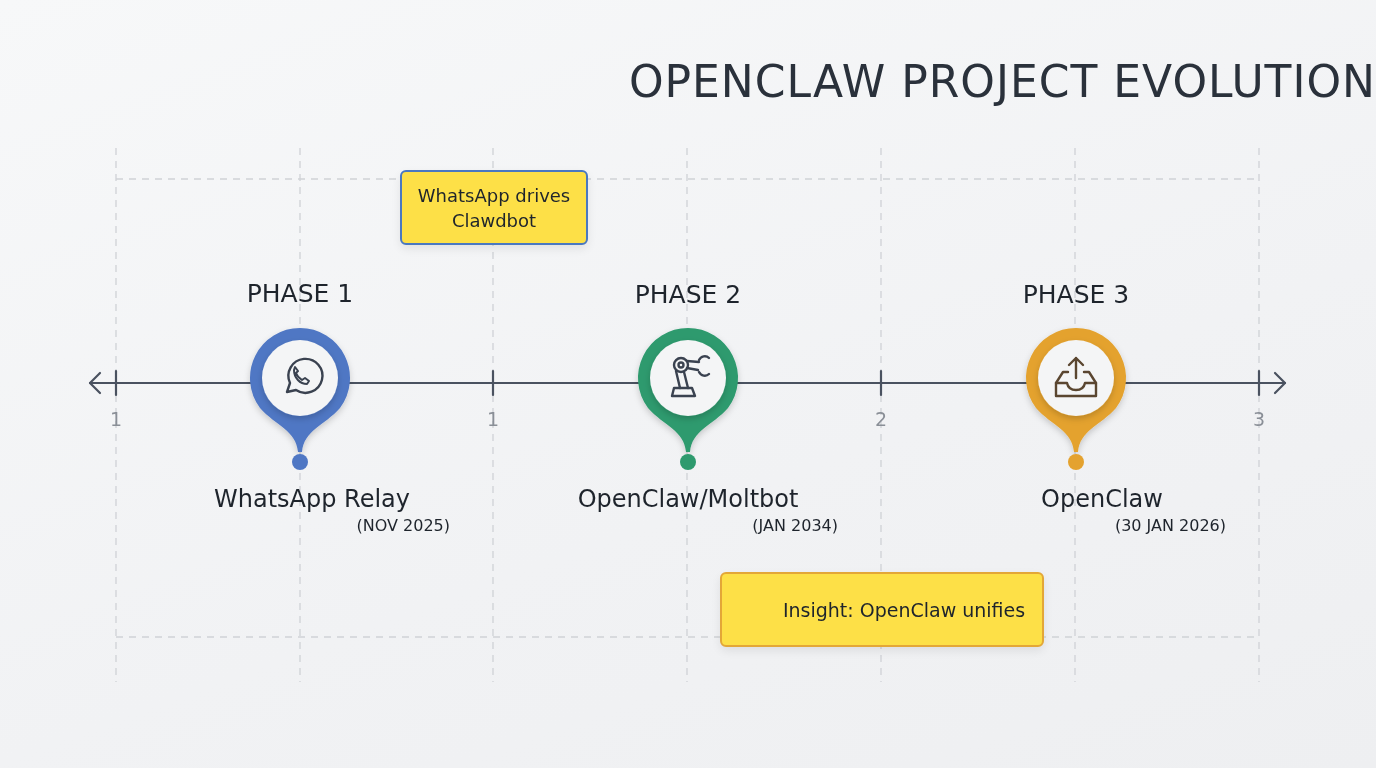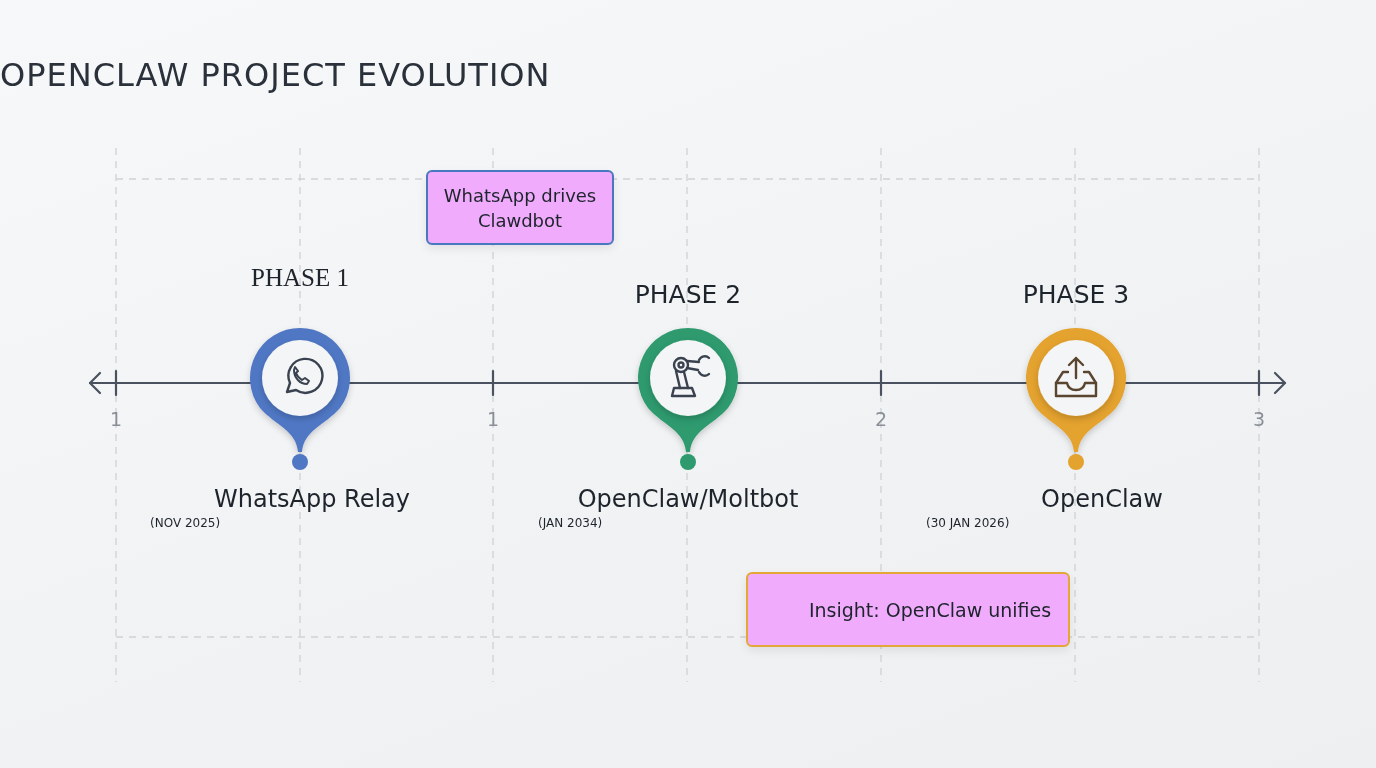--- a/index.html
+++ b/index.html
@@ -3,46 +3,46 @@
 <meta charset="utf-8">
 <style>
   html, body { margin: 0; padding: 0; }
   body {
     width: 1376px; height: 768px; overflow: hidden; position: relative;
     background: linear-gradient(160deg, #f7f8f9 0%, #f1f2f4 60%, #eeeff1 100%);
     font-family: "Liberation Sans", sans-serif;
     color: #222831;
   }
   .title {
-    position: absolute; left: 0; top: 56px; width: 1376px; text-align: left;
-    font-family: "DejaVu Sans", sans-serif; font-size: 32px; letter-spacing: 1px;
+    position: absolute; left: 0; top: 56px; width: 1376px; text-align: right;
+    font-family: "DejaVu Sans", sans-serif; font-size: 44px; letter-spacing: 1px;
     color: #2a313b; font-weight: normal;
   }
   svg.bg { position: absolute; left: 0; top: 0; }
   .phase-label {
     position: absolute; width: 200px; text-align: center; font-size: 25px; color: #1e242c;
     font-family: "DejaVu Sans", sans-serif; font-weight: normal;
   }
   .tick-label {
     position: absolute; width: 40px; text-align: center; font-size: 19px; color: #8a8f97;
     font-family: "DejaVu Sans", sans-serif;
   }
   .name {
     position: absolute; width: 300px; text-align: center; font-size: 24px; color: #1e242c;
     font-family: "DejaVu Sans", sans-serif;
   }
   .date {
-    position: absolute; width: 300px; text-align: left; font-size: 12px; color: #1e242c;
+    position: absolute; width: 300px; text-align: right; font-size: 16px; color: #1e242c;
     font-family: "DejaVu Sans", sans-serif;
   }
   .callout {
-    position: absolute; background: #f0abfc; border-radius: 6px; text-align: center;
+    position: absolute; background: #fde047; border-radius: 6px; text-align: center;
     font-family: "DejaVu Sans", sans-serif; color: #1e242c;
     box-shadow: 0 4px 10px rgba(0,0,0,0.08);
-    display: flex; align-items: center; justify-content: center; box-sizing: border-box; margin-left: 26px;
+    display: flex; align-items: center; justify-content: center; box-sizing: border-box;
   }
   .callout-1 { left: 400px; top: 170px; width: 188px; height: 75px; border: 2px solid #4a78c0; font-size: 18px; line-height: 25px; }
   .callout-2 { left: 720px; top: 572px; width: 324px; height: 75px; border: 2px solid #e3a737; font-size: 19px; line-height: 26px; padding-left: 44px; }
   .marker { position: absolute; }
 </style>
 </head>
 <body>
 
 <svg class="bg" width="1376" height="768">
   <g stroke="#cfd2d6" stroke-width="1.3" stroke-dasharray="7,6" fill="none">
@@ -80,21 +80,21 @@
     <div>Clawdbot</div>
   </div>
 </div>
 <div class="callout callout-2">
   <div>
     <div>Insight: OpenClaw unifies</div>
   </div>
 </div>
 
 <div>
-  <div class="phase-label" style="left:200px; top:264px;font-family:Liberation Serif, serif;">PHASE 1</div>
+  <div class="phase-label" style="left:200px; top:279px;">PHASE 1</div>
   <svg class="marker" style="left:240px; top:320px;" width="120" height="160" viewBox="0 0 120 160">
     <defs>
       <filter id="sh1" x="-30%" y="-30%" width="160%" height="160%">
           <feDropShadow dx="0" dy="3" stdDeviation="3" flood-color="#000" flood-opacity="0.18"></feDropShadow>
         </filter>
     </defs>
     <path d="M60,8 A50,50 0 0 1 100,88 C84,106 64,110 62,132 L58,132 C56,110 36,106 20,88 A50,50 0 0 1 60,8 Z" fill="#4f77c4" filter="url(#sh1)"></path>
     <circle cx="60" cy="142" r="8" fill="#4f77c4"></circle>
     <circle cx="60" cy="58" r="38" fill="#f4f5f6" filter="url(#sh1)"></circle>
     <g fill="none" stroke="#3a4250" stroke-width="2.4" stroke-linejoin="round" stroke-linecap="round">

